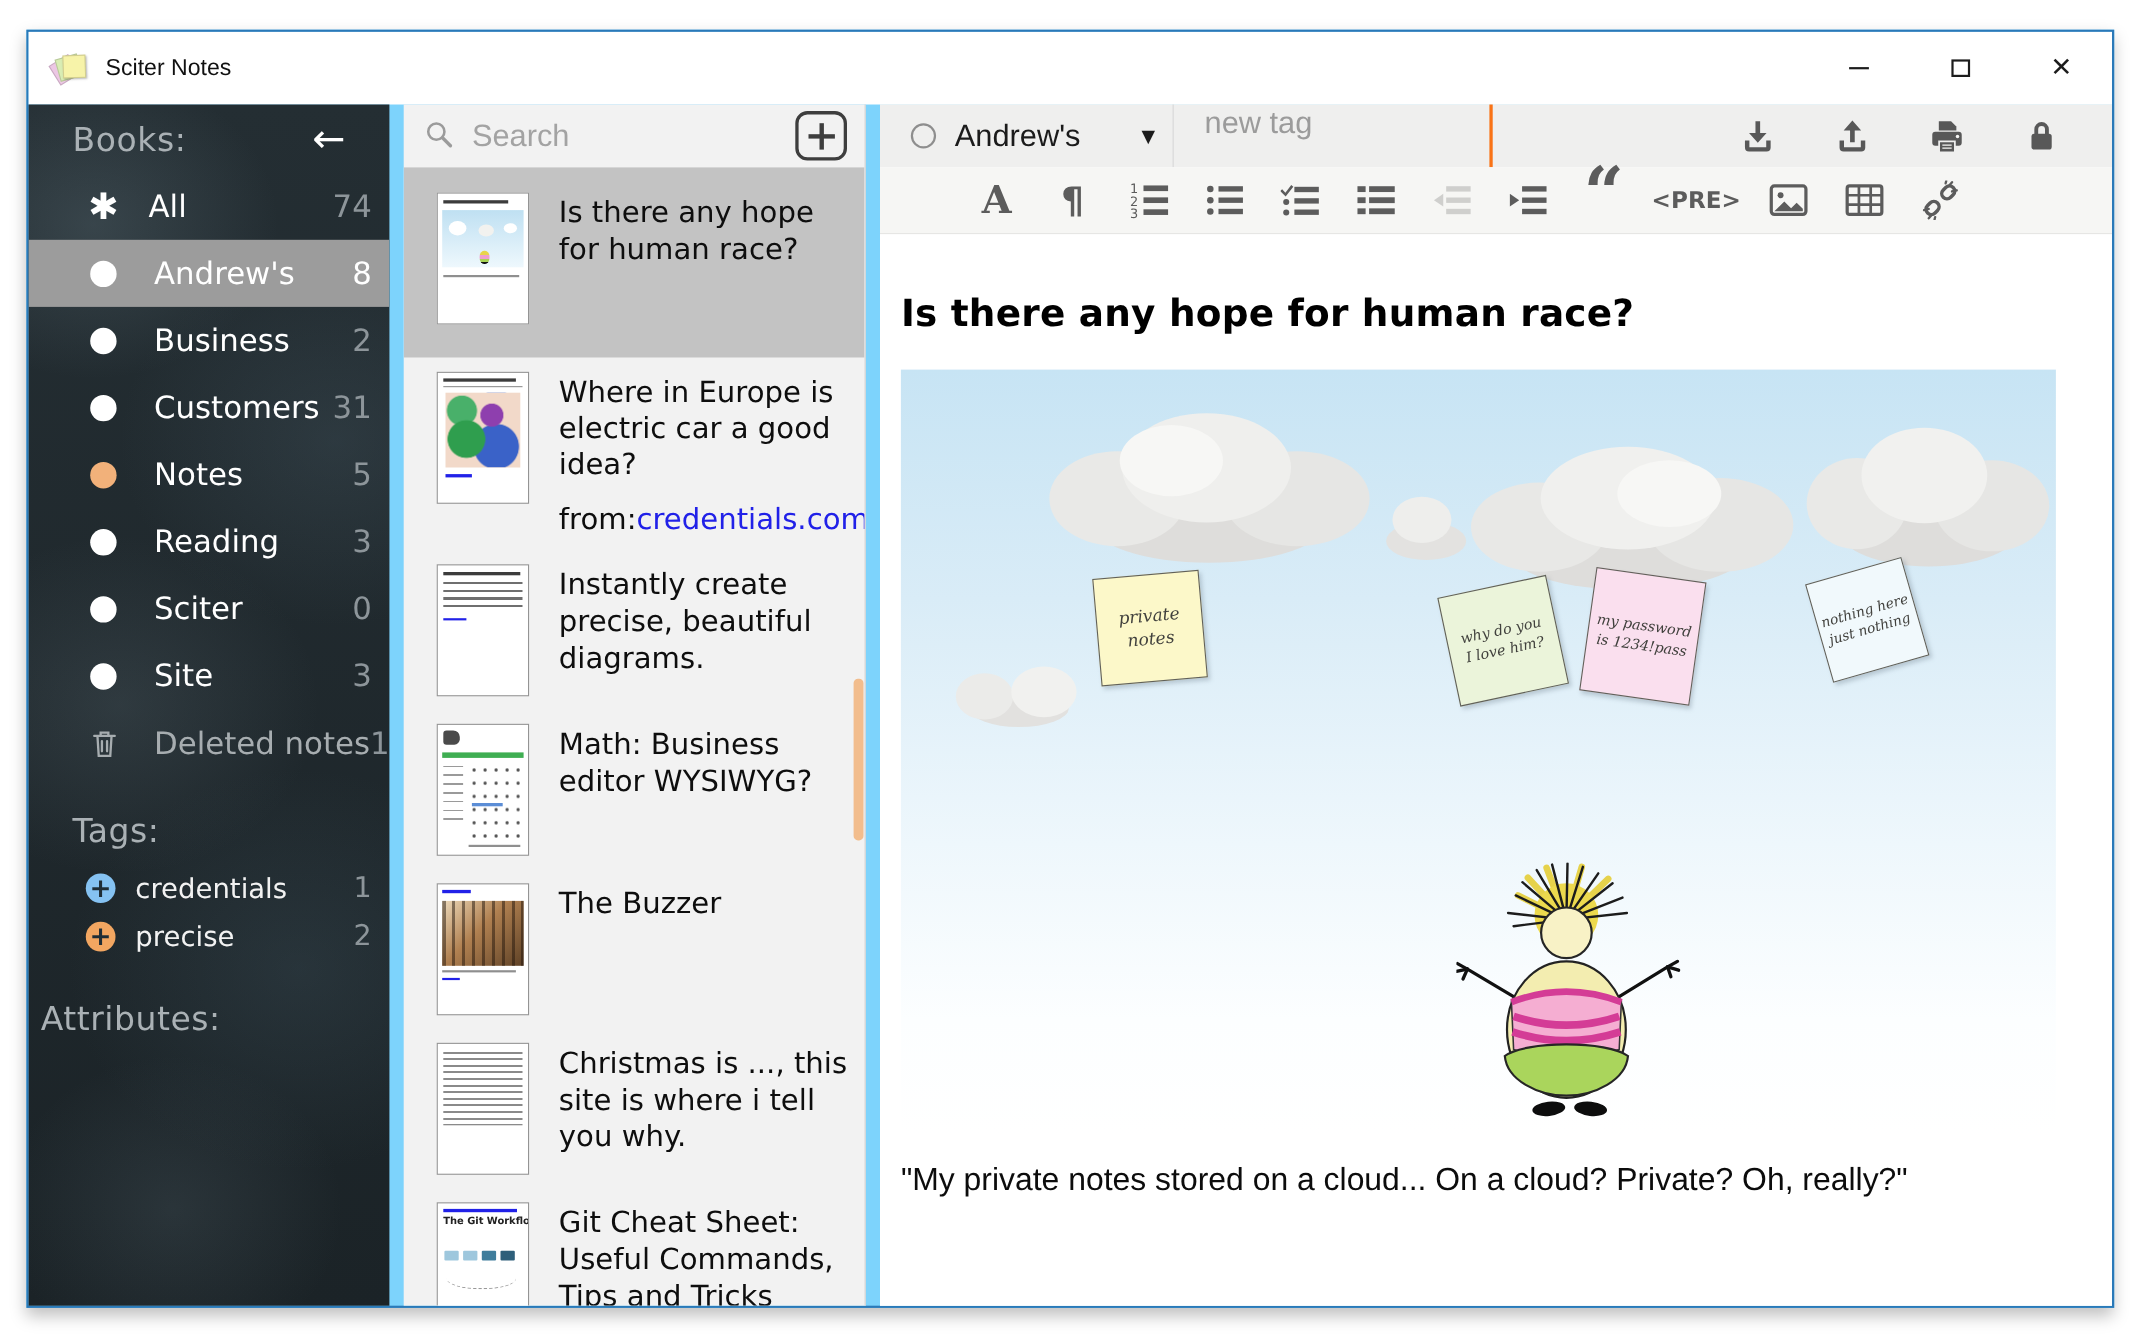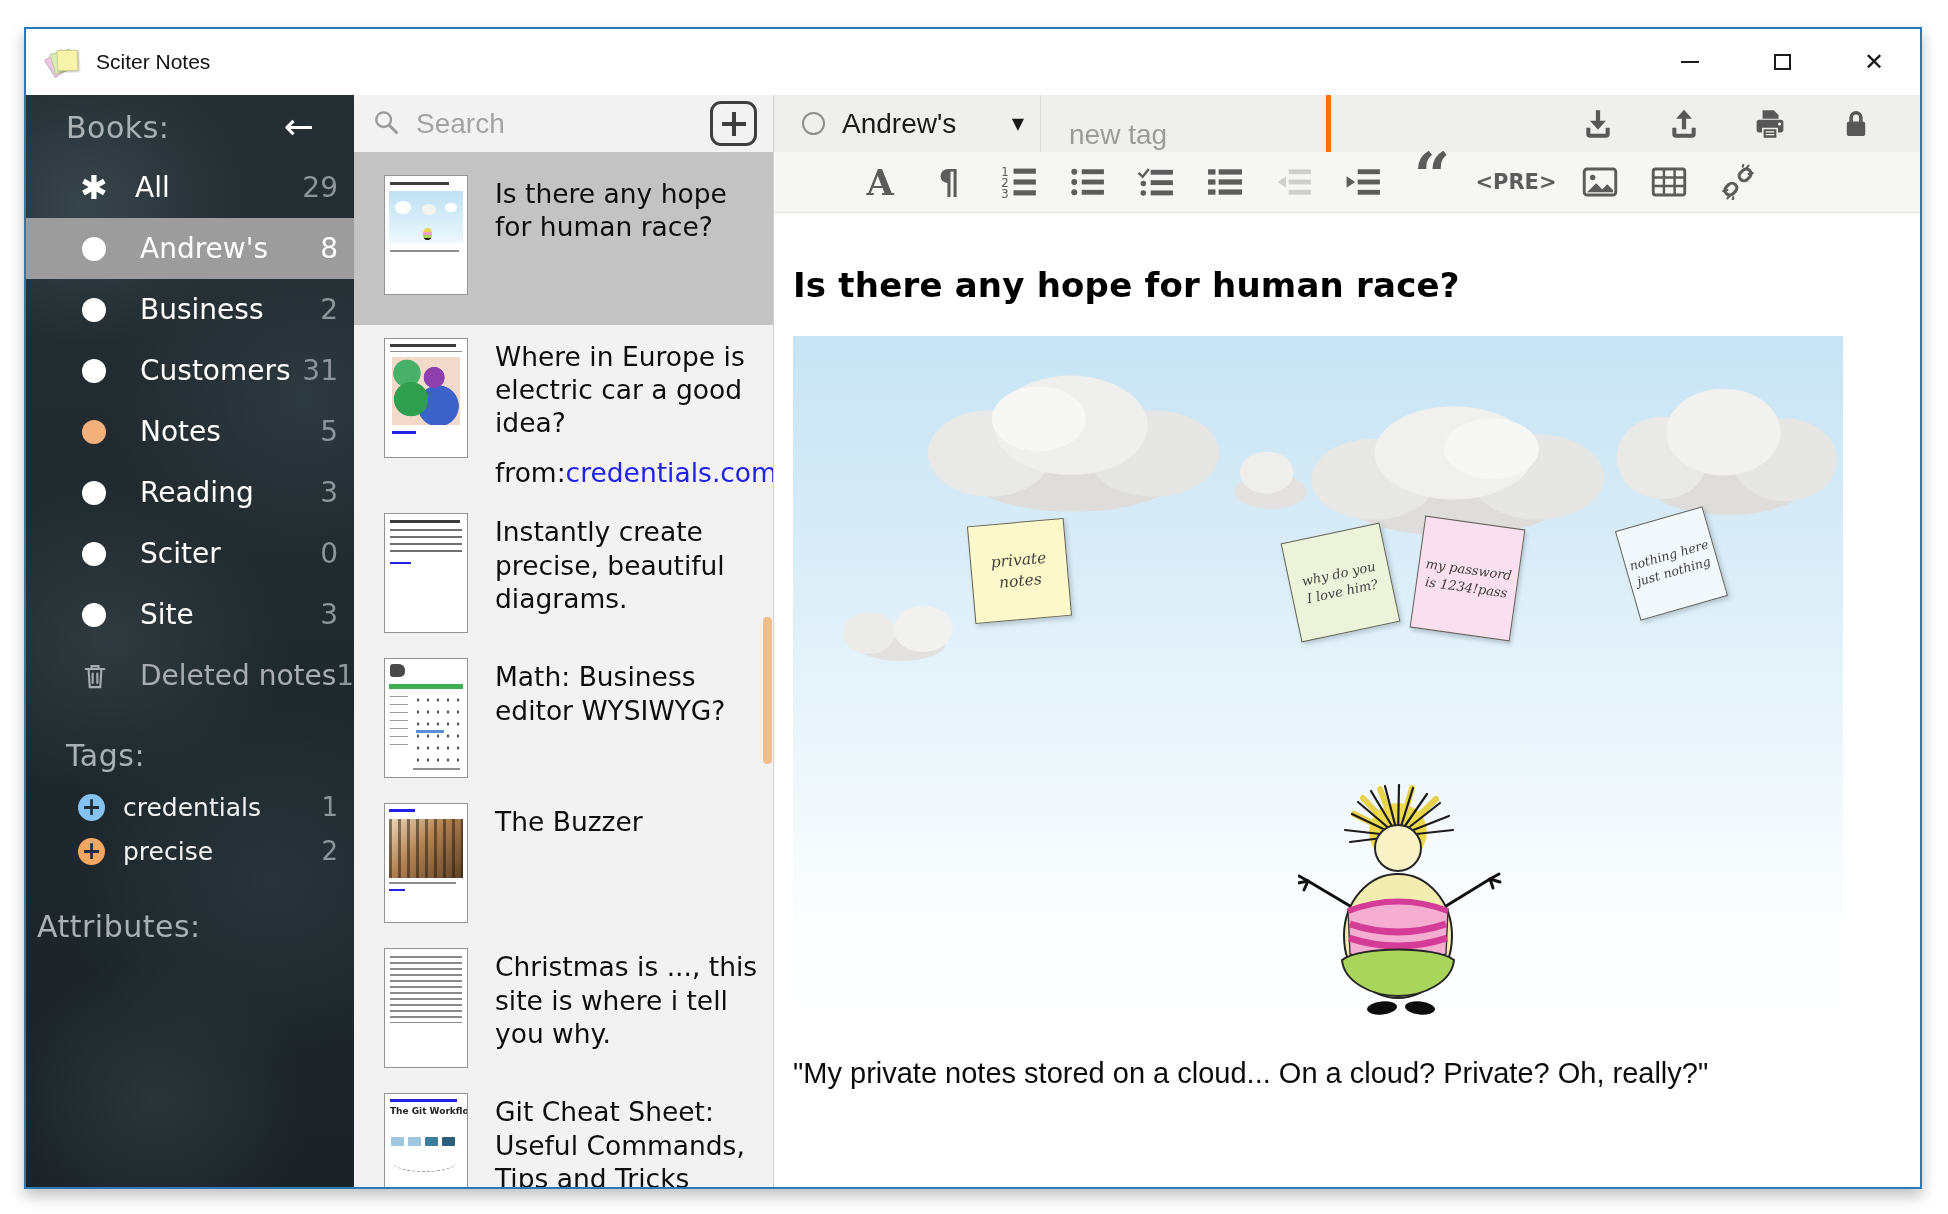--- a/index.html
+++ b/index.html
@@ -23,21 +23,21 @@
   .appicon .n1 { left:0; top:7px; background:#ecc7e4; transform:rotate(-32deg); }
   .appicon .n2 { left:4px; top:5px; background:#d9edb4; transform:rotate(-16deg); }
   .appicon .n3 { left:9px; top:4px; background:#f7f3a9; transform:rotate(-2deg); box-shadow:1px 1px 2px rgba(0,0,0,.28); }
   .win-controls { margin-left:auto; display:flex; height:100%; }
   .win-btn { width:92px; height:100%; display:flex; align-items:center; justify-content:center;
     background:none; border:none; cursor:default; }
   .min-glyph { width:18px; height:0; border-top:2px solid #1c1c1c; display:block; }
   .max-glyph { width:17px; height:16px; border:2px solid #1c1c1c; display:block; }
   .close-glyph { font-size:24px; color:#1c1c1c; line-height:1; }
 
-  .main { flex:1; display:flex; min-height:0; }
+  .main { flex:1; display:flex; min-height:0;gap:13px; }
 
   
   .sidebar {
     width:328px; flex:none; overflow:hidden; color:#fff;
     background:
       radial-gradient(240px 200px at 18% 10%, rgba(110,130,140,.28), transparent 70%),
       radial-gradient(280px 240px at 85% 28%, rgba(80,100,112,.25), transparent 70%),
       radial-gradient(260px 220px at 25% 50%, rgba(120,138,148,.18), transparent 70%),
       radial-gradient(300px 260px at 75% 72%, rgba(70,92,104,.26), transparent 70%),
       radial-gradient(220px 200px at 40% 92%, rgba(100,118,128,.2), transparent 70%),
@@ -137,22 +137,22 @@
   .t-arcs { left:10%; top:50%; width:76%; height:16%; border-bottom:1.5px dashed #999; border-radius:50%; }
 
   
   .editor { flex:1; min-width:0; display:flex; flex-direction:column; background:#fff; }
   .etopbar { height:57px; flex:none; background:#efefee; display:flex; align-items:stretch; }
   .book-select { width:267px; flex:none; display:flex; align-items:center; gap:17px;
     padding:0 16px 0 28px; border-right:1px solid #d8d8d8; }
   .radio { width:23px; height:23px; border:2px solid #8e8e8e; border-radius:50%; background:transparent; flex:none; }
   .book-sel-label { font-family:"Liberation Sans",sans-serif; font-size:28px; color:#1b1b1b; }
   .dd-arrow { margin-left:auto; font-size:16px; color:#1b1b1b; }
-  .tag-box { width:290px; flex:none; display:flex; align-items:flex-end; padding-left:26px;
-    border-right:5px solid #f97316; }
+  .tag-box { width:290px; flex:none; display:flex; align-items:flex-start; padding-left:26px;
+    border-right:3px solid #f97316; }
   .tag-input { width:240px; border:none; background:transparent; outline:none;
     font-family:"Liberation Sans",sans-serif; font-size:28px; color:#444; }
   .tag-input::placeholder { color:#9b9b9b; }
   .etop-icons { margin-left:auto; display:flex; align-items:center; gap:42px; padding-right:42px; }
   .etop-icons svg { display:block; }
 
   .fmtbar { height:61px; flex:none; background:#f6f6f4; display:flex; align-items:center;
     gap:25px; padding-left:84px; border-bottom:1px solid #e2e2e0; }
   .ticon { width:44px; height:40px; display:flex; align-items:center; justify-content:center;
     background:none; border:none; padding:0; }
@@ -209,21 +209,21 @@
 
     <aside class="sidebar">
       <div class="side-header">
         <span class="hdr-label">Books:</span>
         <span class="back-arrow">←</span>
       </div>
       <ul class="side-list">
         <li class="book-item">
           <span class="bullet ast">✱</span>
           <span class="b-label">All</span>
-          <span class="b-count">29</span>
+          <span class="b-count">74</span>
         </li>
         <li class="book-item selected">
           <span class="bullet"></span>
           <span class="b-label">Andrew's</span>
           <span class="b-count">8</span>
         </li>
         <li class="book-item">
           <span class="bullet"></span>
           <span class="b-label">Business</span>
           <span class="b-count">2</span>

